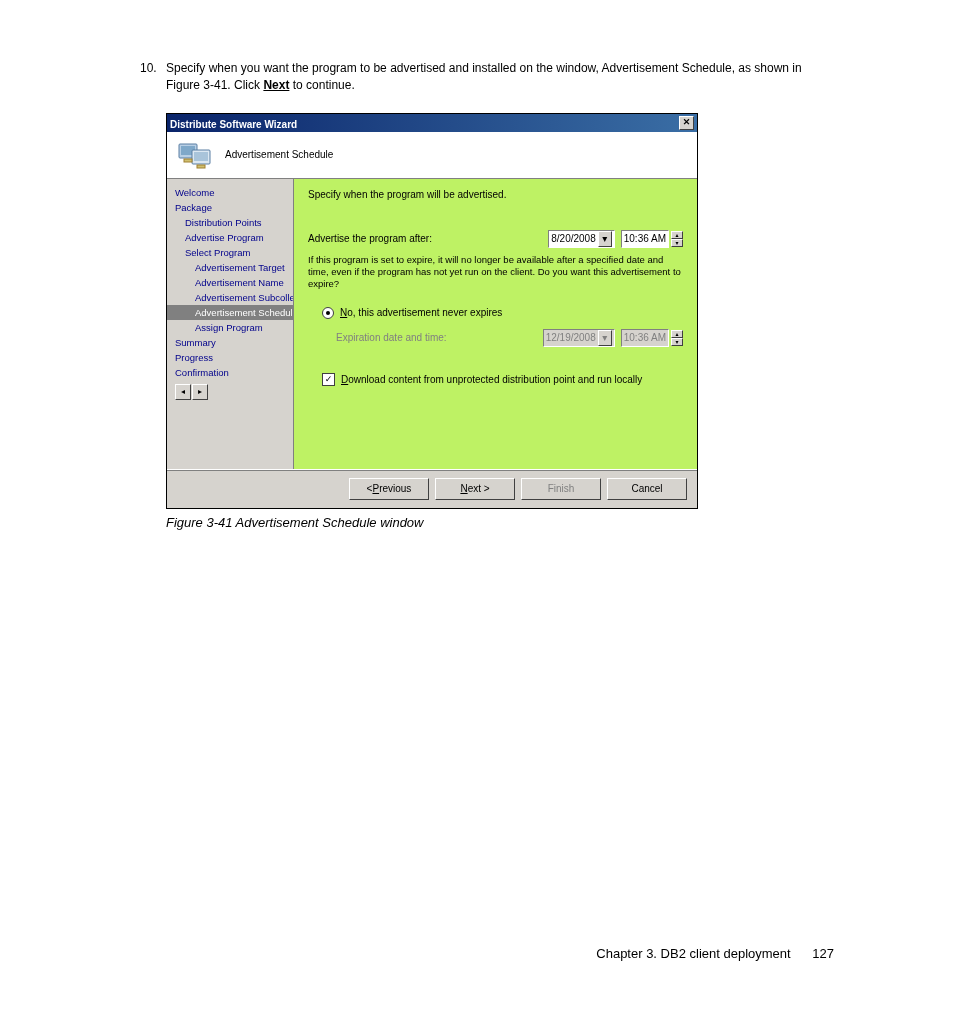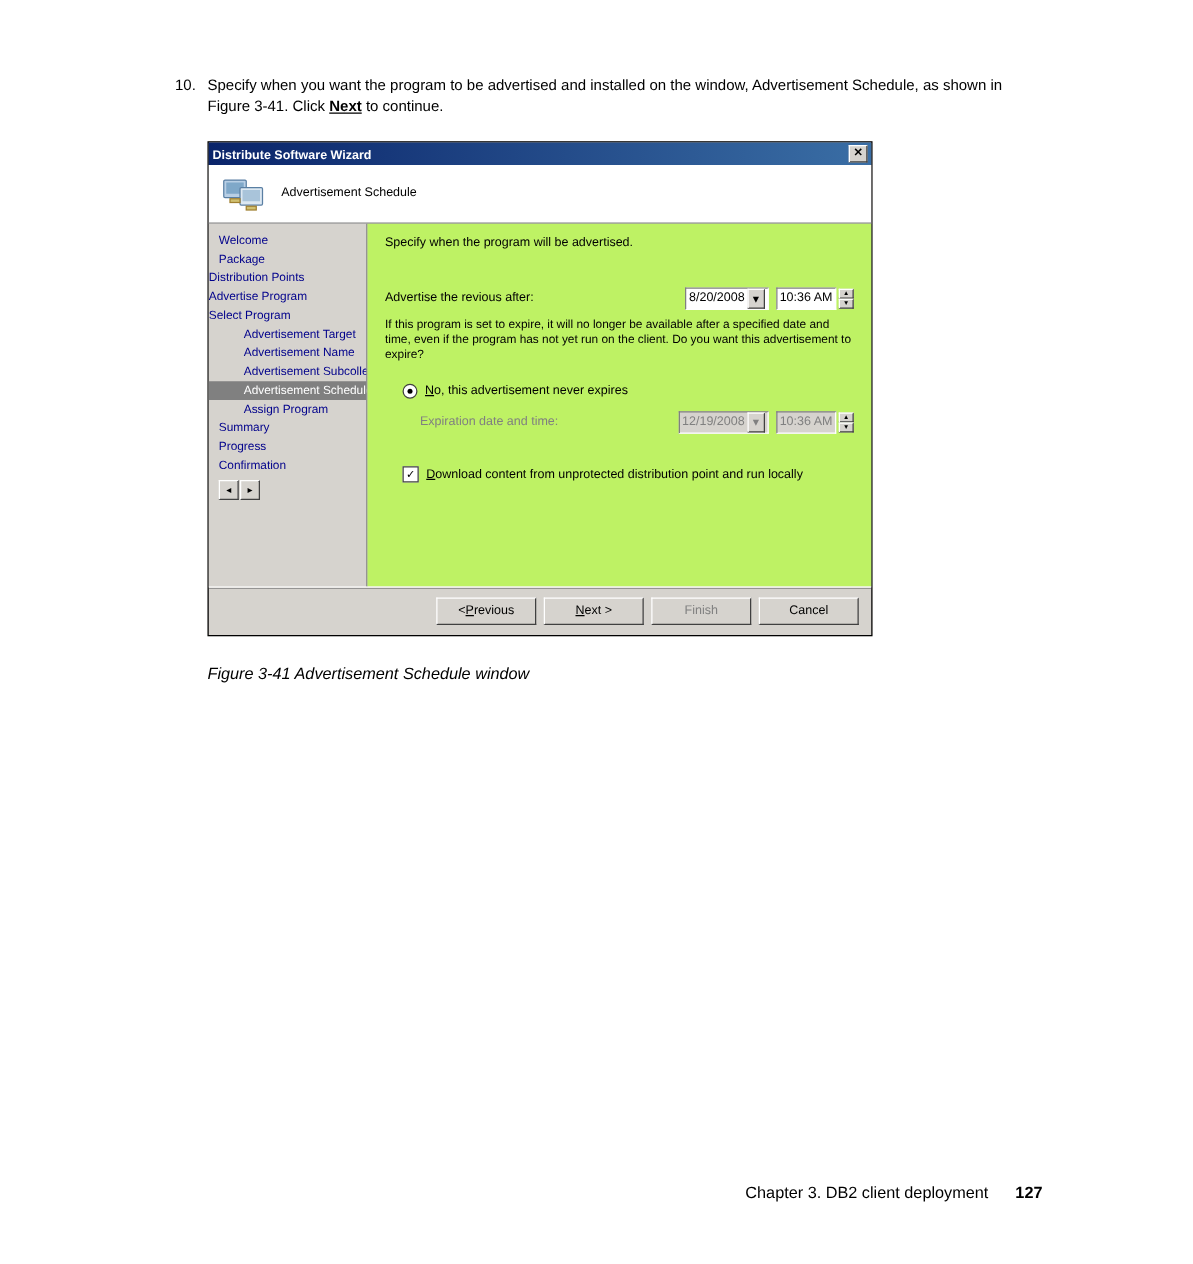--- a/index.html
+++ b/index.html
@@ -28,30 +28,30 @@
   .step .txt {
     flex: 1;
   }
   .step .txt b { font-weight: bold; text-decoration: underline; }
   .figure-wrap {
     margin-left: 26px;
   }
   .caption {
     font-style: italic;
     font-size: 13px;
-    margin-top: 22px;
+    margin-top: 6px;
   }
   .footer {
     position: absolute;
     bottom: 50px;
     right: 120px;
     font-size: 13px;
   }
   .footer .pg {
-    font-weight: bold;
+    font-weight: normal;
     margin-left: 18px;
     margin-top: 28px;
   }
 
   
   .wizard {
     width: 530px;
     border: 1px solid #000;
     background: #d6d3ce;
     font-family: Tahoma, Arial, sans-serif;
@@ -106,21 +106,21 @@
     border-right: 1px solid #808080;
     padding-top: 6px;
     font-size: 9.5px;
     color: #00008b;
   }
   .side-item {
     padding: 2px 0 2px 8px;
     white-space: nowrap;
     overflow: hidden;
   }
-  .side-sub1 { padding-left: 0; }
+  .side-sub1 { padding-left: 18px; }
   .side-sub2 { padding-left: 28px; }
   .side-selected {
     background: #808080;
     color: #fff;
   }
   .side-scroll {
     display: flex;
     gap: 1px;
     margin: 4px 0 0 8px;
   }
@@ -309,21 +309,21 @@
             <div class="sbtn">
                 <span>▸</span>
               </div>
           </div>
         </div>
 
         <div class="panel">
           <div class="desc">Specify when the program will be advertised.</div>
 
           <div class="field-row">
-            <span class="lbl">Advertise the revious after:</span>
+            <span class="lbl">Advertise the program after:</span>
             <span class="datebox">
               <span>8/20/2008</span>
               <span class="dd">
                   <span>▾</span>
                 </span>
             </span>
             <span style="width:6px"></span>
             <span class="timebox">
               <span>10:36 AM</span>
             </span>

